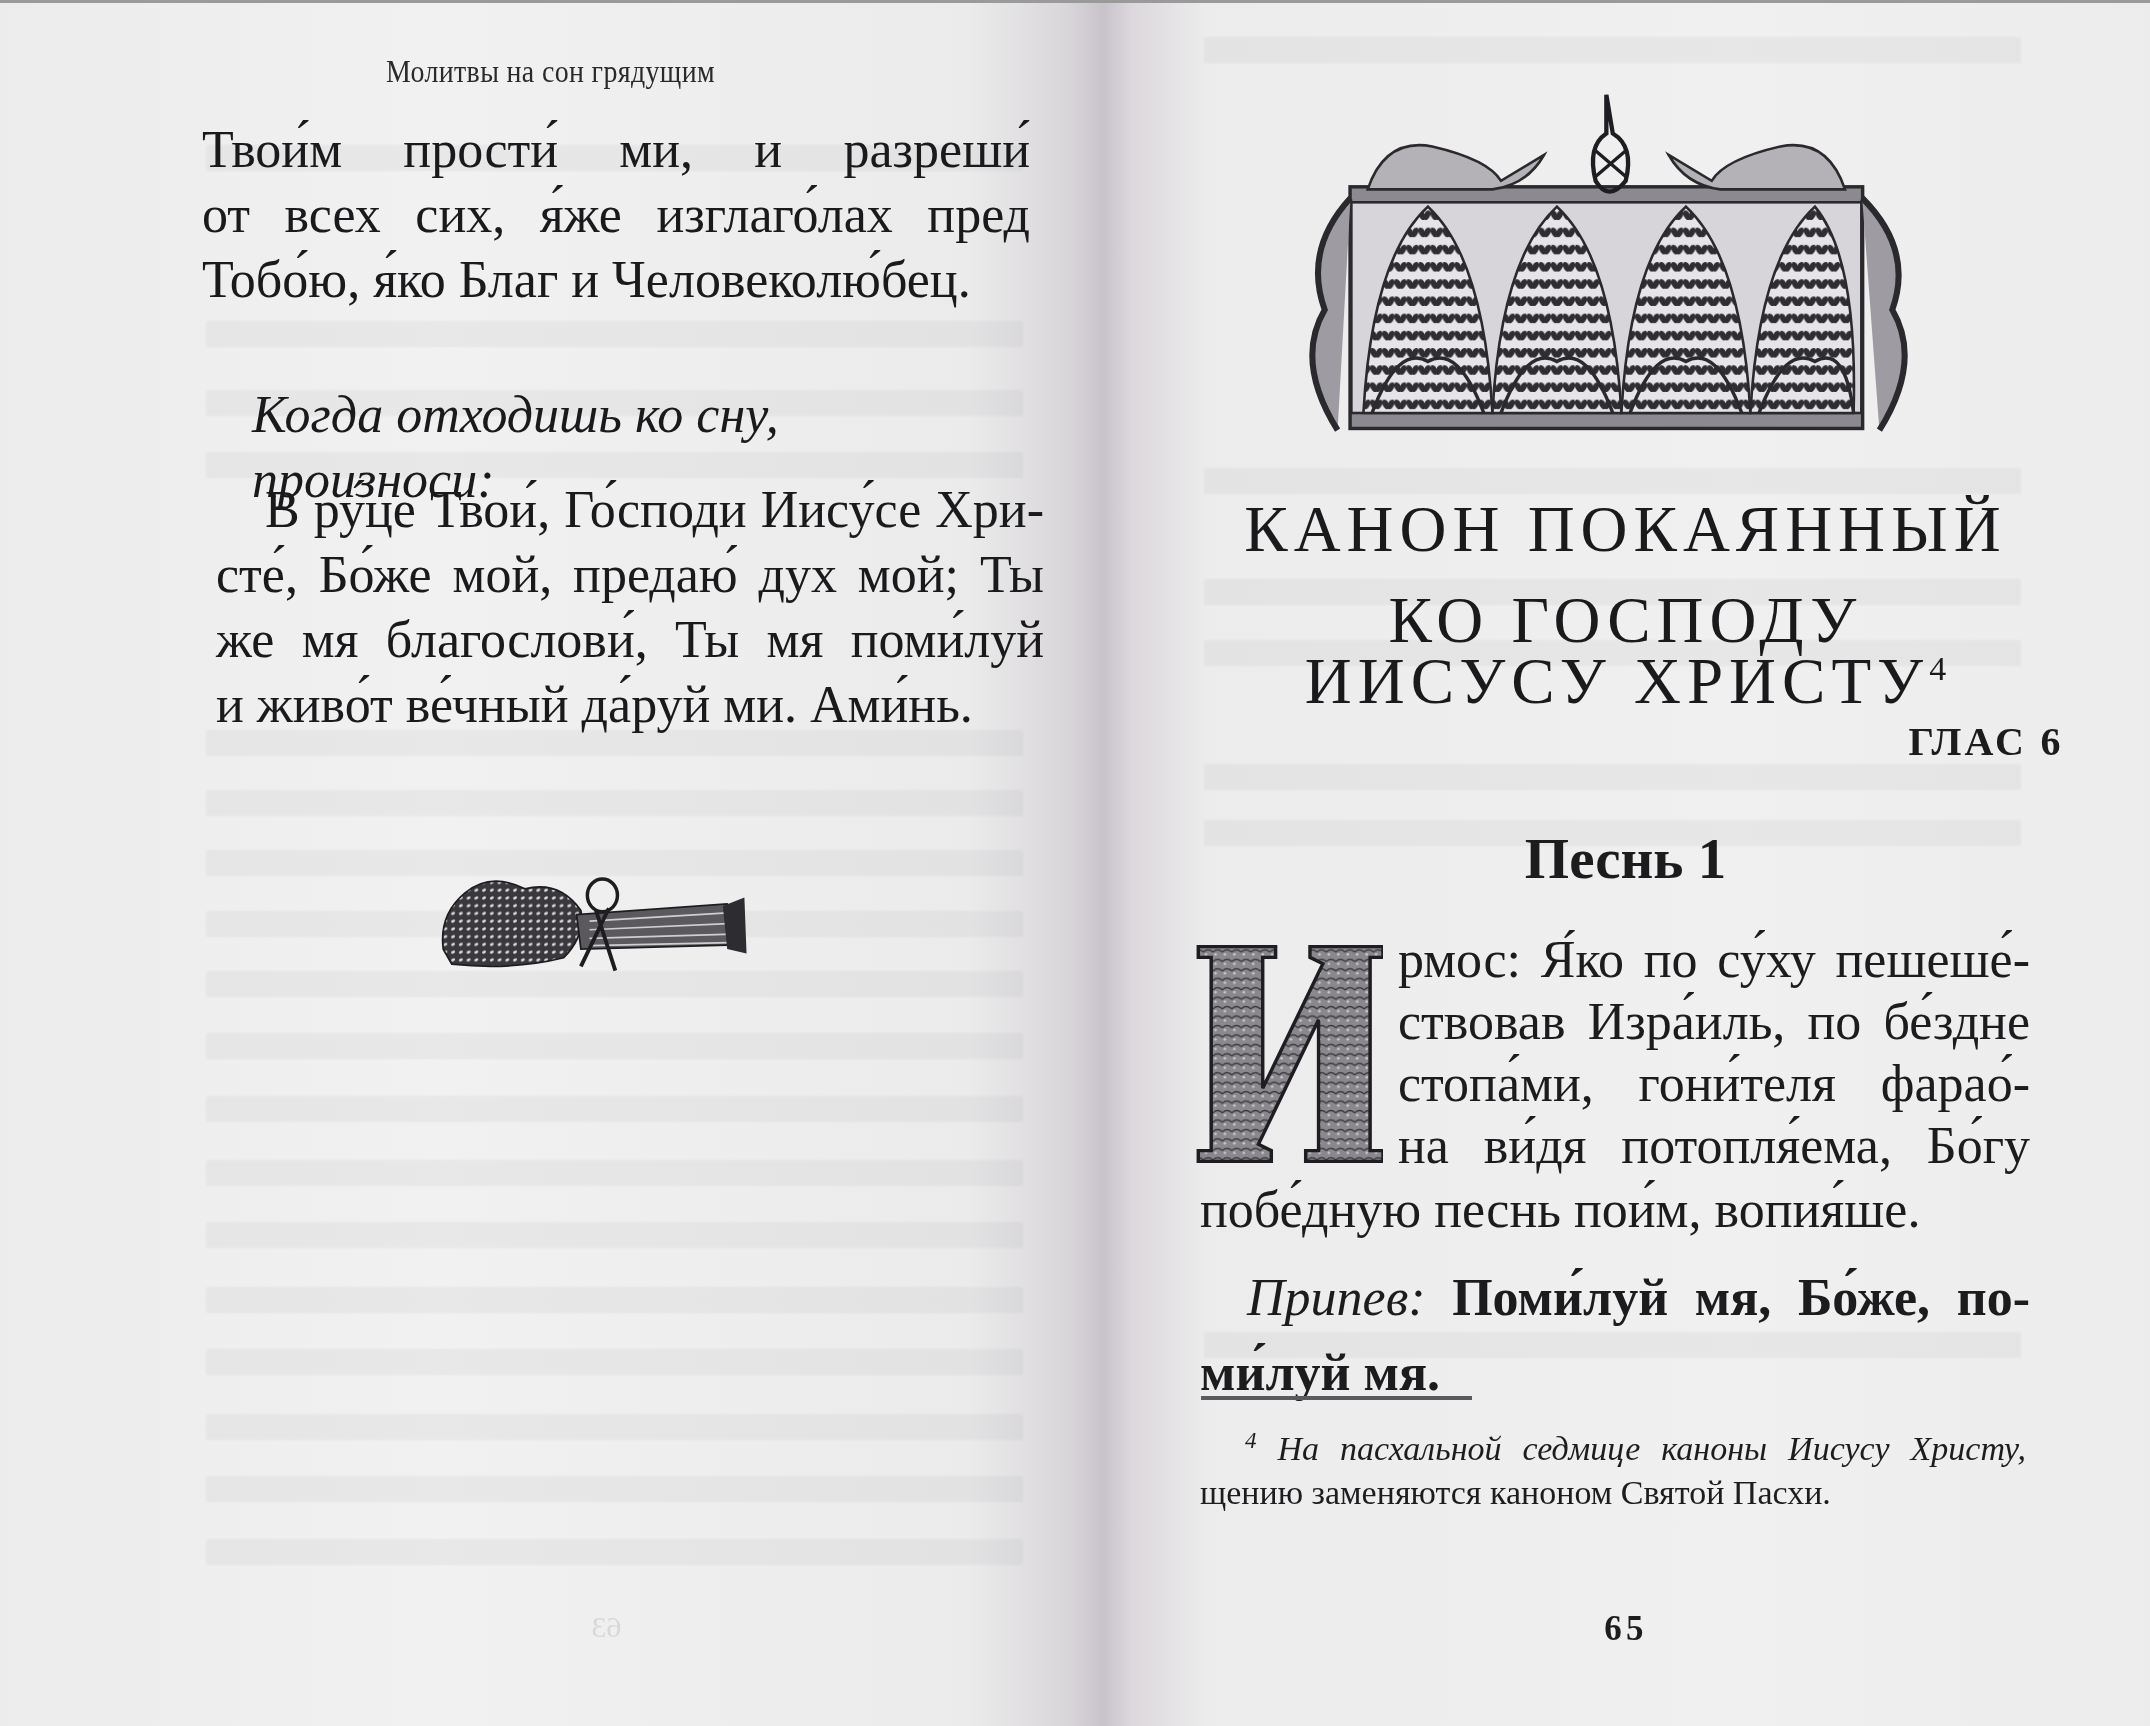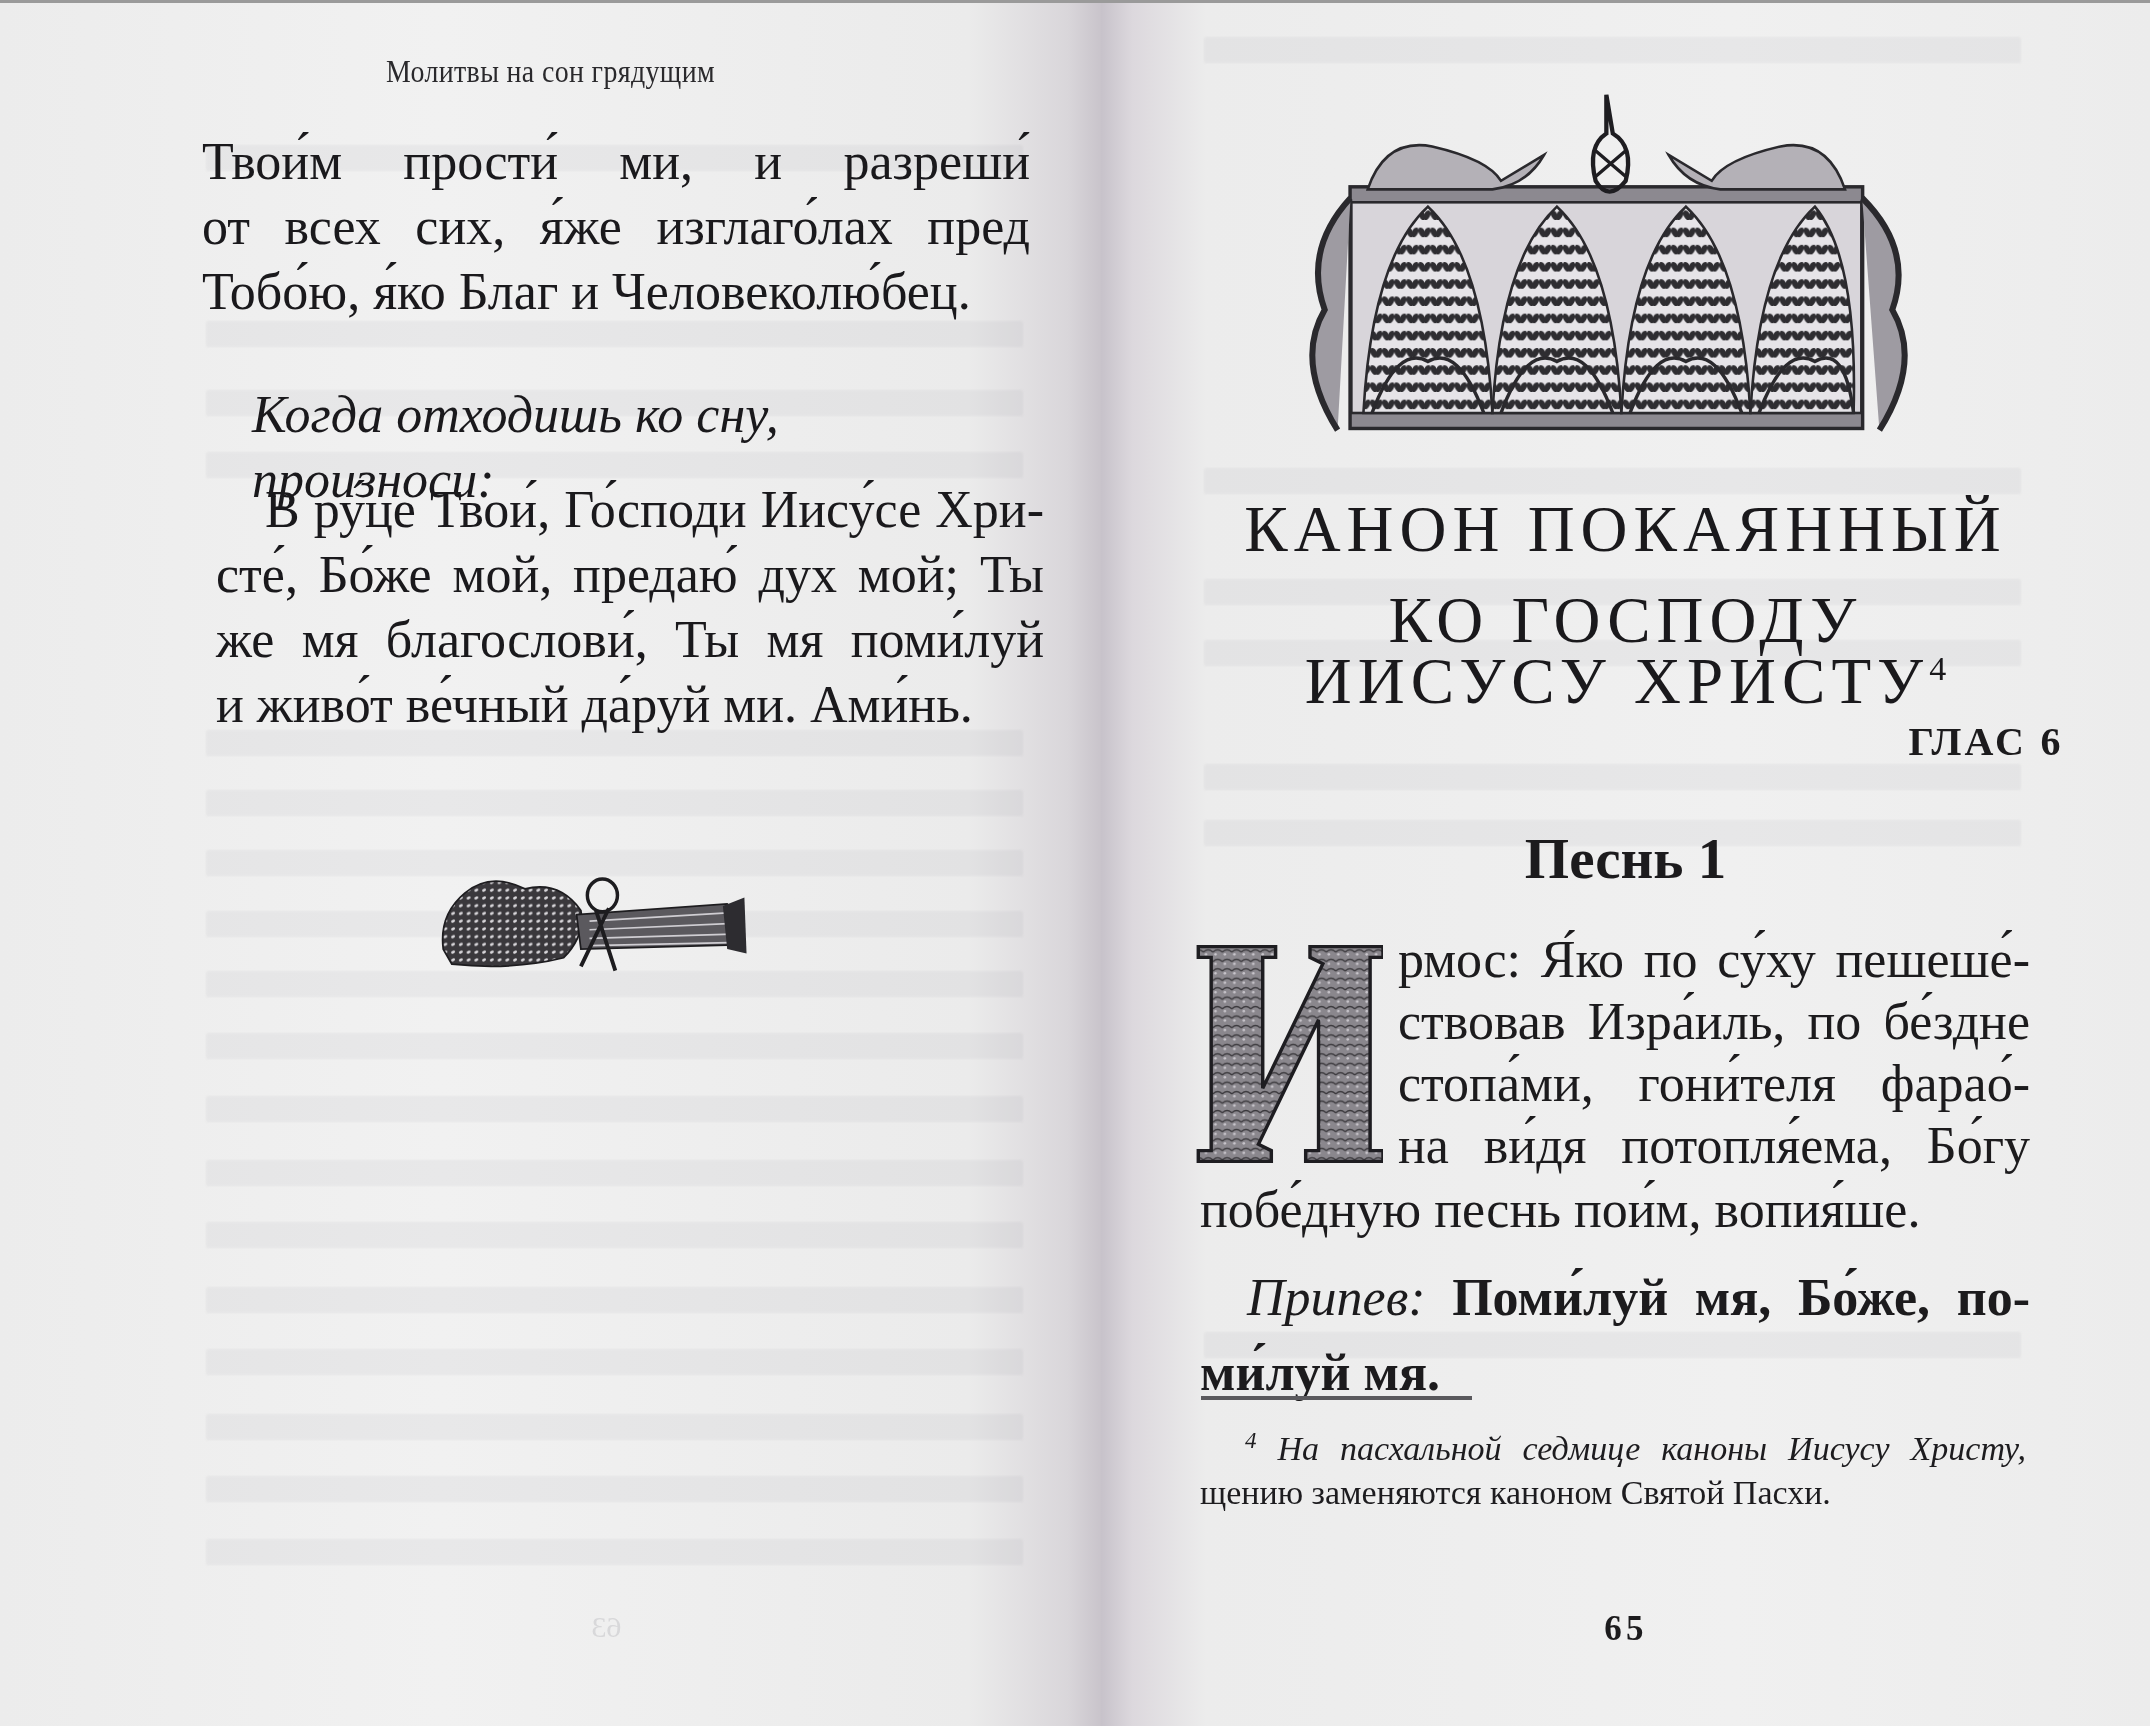--- a/index.html
+++ b/index.html
@@ -22,21 +22,21 @@
     font-size:31px; letter-spacing:0.4px; color:#2a292c;
     font-family:"Liberation Serif", serif; transform:scaleX(0.9);
   }
   .body-text {
     position:absolute; font-size:52px; line-height:65px; color:#1a191c;
     transform-origin:left top;
   }
   .line { white-space:nowrap; display:block; }
   .justify { text-align:justify; text-align-last:justify; }
 
-  .left-block1 { left:202px; top:114px; width:828px;margin-top:12px; }
+  .left-block1 { left:202px; top:114px; width:828px; }
   .left-rubric { left:252px; top:379px; width:779px; font-style:italic; }
   .left-block2 { left:216px; top:474px; width:828px; }
 
   .sheaf { position:absolute; left:426px; top:860px; width:327px; height:112px; }
 
   .ornament { position:absolute; left:1286px; top:86px; width:645px; height:353px; }
 
   .title {
     position:absolute; left:1187px; width:877px; text-align:center;
     font-size:65px; letter-spacing:6px; color:#1a191c; line-height:69px;

